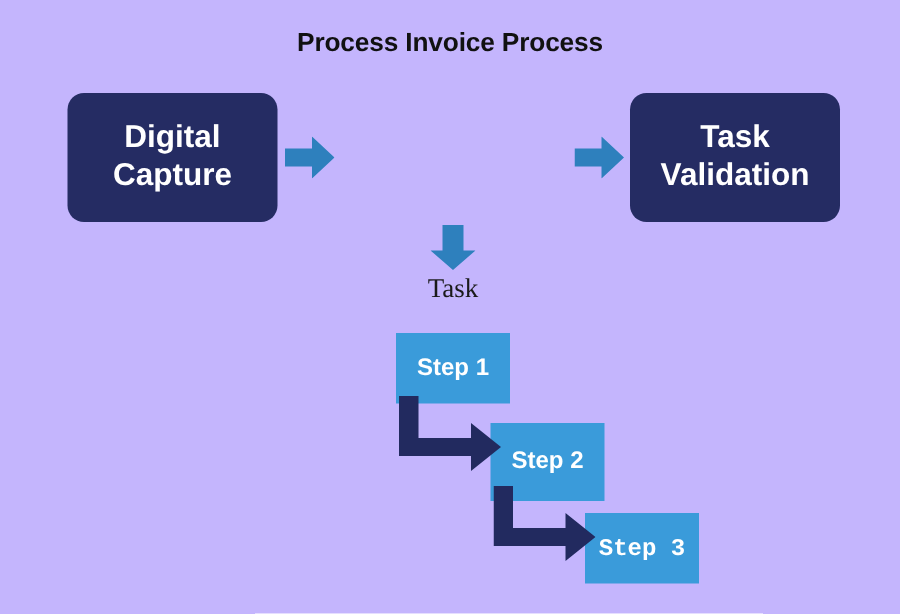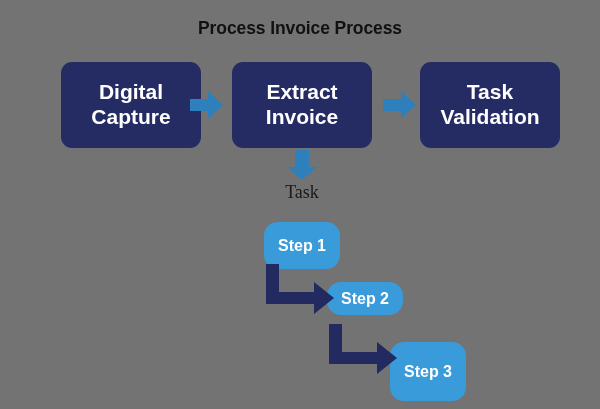--- a/index.html
+++ b/index.html
@@ -7,21 +7,21 @@
     padding: 0;
     background: #ffffff;
   }
   body {
     font-family: "Liberation Sans", sans-serif;
   }
   #canvas {
     position: relative;
     width: 600px;
     height: 409px;
-    background: #737373;
+    background: #c4b5fd;
     overflow: hidden;
   }
 
   
   #diagram-title {
     position: absolute;
     left: 0;
     top: 18px;
     width: 600px;
     text-align: center;
@@ -43,21 +43,21 @@
     font-weight: bold;
     line-height: 1.17;
     text-align: center;
     display: flex;
     align-items: center;
     justify-content: center;
     box-sizing: border-box;
     padding: 0 6px;
   }
   .process-box .label { display: block; white-space: pre-line; }
-  #process-box-0 { left: 45px;  top: 62px; margin-left: 16px; }
+  #process-box-0 { left: 45px;  top: 62px; }
   #process-box-1 { left: 232px; top: 62px; }
   #process-box-2 { left: 420px; top: 62px; }
 
   
   .arrow-right {
     position: absolute;
     width: 33px;
     height: 28px;
     top: 91px;
   }
@@ -83,56 +83,52 @@
     font-size: 18px;
     color: #1a1a1a;
     font-weight: normal;
     font-family: Liberation Serif, serif;
   }
 
   
   .step-box {
     position: absolute;
     background: #3a9bda;
-    border-radius: 14px;
+    border-radius: 0;
     color: #ffffff;
     font-size: 16px;
     font-weight: bold;
     display: flex;
     align-items: center;
     justify-content: center;
     box-sizing: border-box;
   }
   #step-box-0 { left: 264px; top: 222px; width: 76px; height: 47px; }
-  #step-box-1 { left: 327px; top: 282px; width: 76px; height: 33px; }
-  #step-box-2 { left: 390px; top: 342px; width: 76px; height: 59px; }
+  #step-box-1 { left: 327px; top: 282px; width: 76px; height: 52px; }
+  #step-box-2 { left: 390px; top: 342px; width: 76px; height: 47px; font-family: Liberation Mono, monospace; }
 
   
   .elbow {
     position: absolute;
     width: 68px;
     height: 52px;
   }
   #elbow-0 { left: 266px; top: 264px; }
   #elbow-1 { left: 329px; top: 324px; }
 </style>
 </head>
 <body>
 
 <div id="canvas">
 
   <div id="diagram-title">Process Invoice Process</div>
 
   <div class="process-box" id="process-box-0">
     <span class="label">Digital
 Capture</span>
-  </div>
-  <div class="process-box" id="process-box-1">
-    <span class="label">Extract
-Invoice</span>
   </div>
   <div class="process-box" id="process-box-2">
     <span class="label">Task
 Validation</span>
   </div>
 
   <div class="arrow-right" id="arrow-right-0">
     <svg width="33" height="28" viewBox="0 0 33 28" aria-hidden="true">
       <polygon points="0,8 18,8 18,0 33,14 18,28 18,20 0,20" fill="#2e80bd"></polygon>
     </svg>

